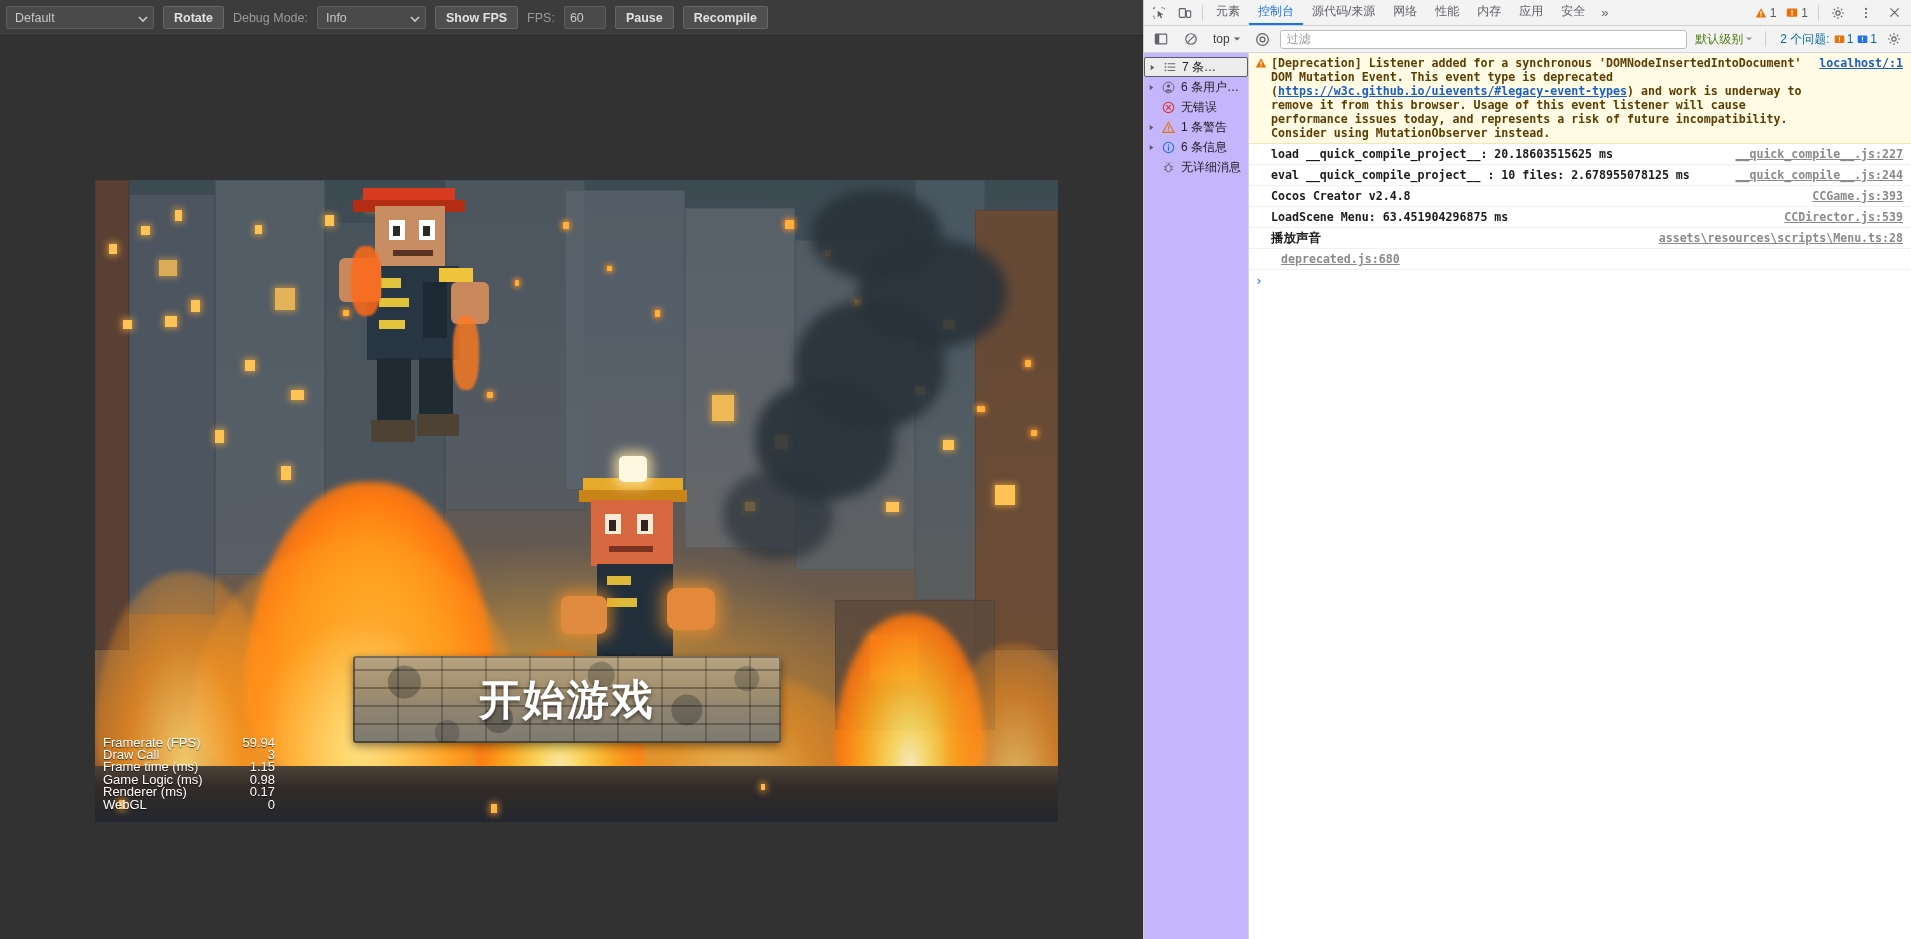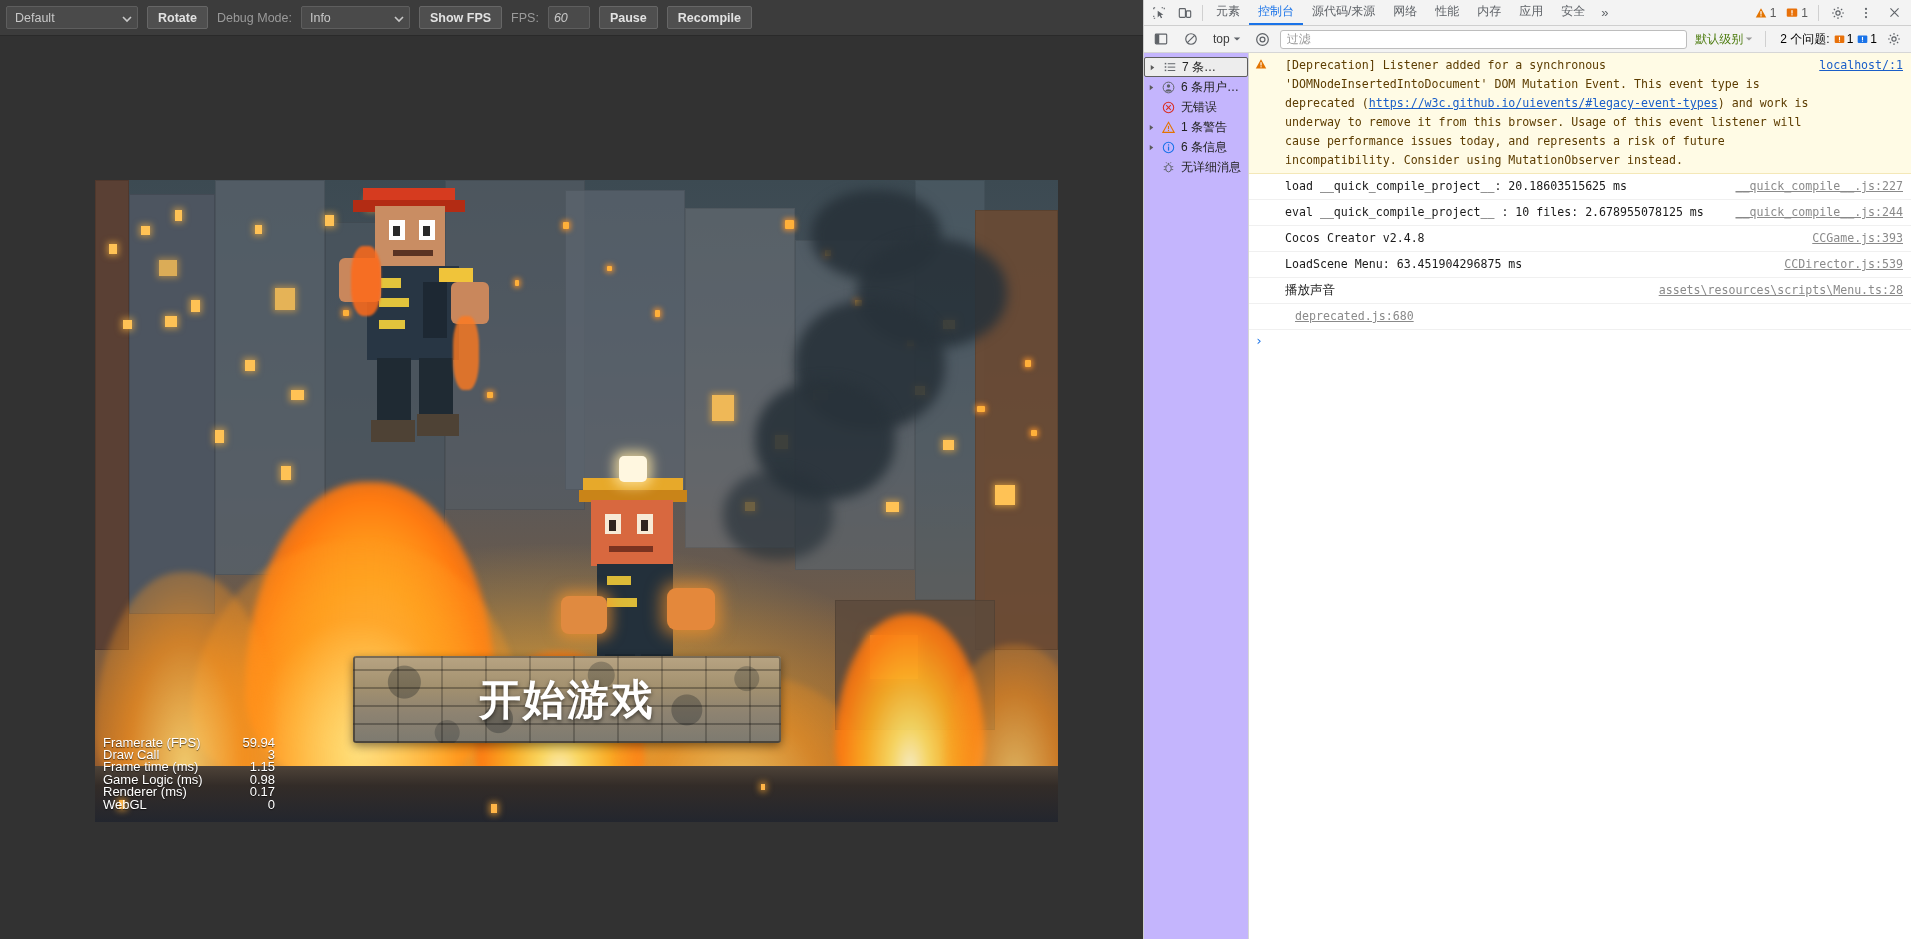--- a/index.html
+++ b/index.html
@@ -40,21 +40,21 @@
     border: 1px solid #5e5e5e;
     border-radius: 2px;
     color: #c8c8c8;
     font-size: 12.5px;
     display: flex;
     align-items: center;
     padding: 0 22px 0 8px;
     cursor: pointer;
     user-select: none;
   }
-  .sel.wide { width: 132px; }
+  .sel.wide { width: 148px; }
   .sel.mid  { width: 109px; }
   .sel .caret {
     position: absolute; right: 7px; top: 50%;
     width: 8px; height: 8px; margin-top: -4px;
   }
   .sel .caret svg { display: block; }
 
   .btn {
     height: 23px;
     background: #4f4f4f;
@@ -79,21 +79,20 @@
   .numinput {
     width: 42px; height: 23px;
     background: #4a4a4a;
     border: 1px solid #5e5e5e;
     border-radius: 2px;
     color: #c9c9c9;
     font-size: 12.5px;
     padding: 0 5px;
     font-family: "Liberation Sans", sans-serif;
     outline: none;
-    font-style: italic;
   }
 
   
   .canvas-wrap {
     position: absolute;
     left: 95px; top: 168px;
     width: 963px; height: 642px;
     overflow: hidden;
     background: #2c3540;
     margin-top: 12px;
@@ -272,21 +271,21 @@
     border-radius: 3px;
     background: #fff;
     font-size: 12px;
     padding: 0 6px;
     color: #333;
     outline: none;
     font-family: "Liberation Sans", sans-serif;
   }
   .filter-input::placeholder { color: #9a9a9a; }
   .level-select { display: flex; align-items: center; gap: 2px; font-size: 12px; color: #4d7c0f; padding: 0 4px; cursor: pointer; white-space: nowrap;}
-  .issues { font-size: 12px; color: #000000; display: flex; align-items: center; gap: 4px; white-space: nowrap; padding-left: 6px; }
+  .issues { font-size: 12px; color: #0369a1; display: flex; align-items: center; gap: 4px; white-space: nowrap; padding-left: 6px; }
   .issues .ic { display: inline-flex; align-items: center; gap: 2px; cursor: pointer;}
 
   .dt-body { flex: 1 1 auto; display: flex; min-height: 0; }
 
   .dt-sidebar {
     flex: 0 0 105px;
     border-right: 1px solid #d6d6d6;
     background: #c4b5fd;
     padding-top: 4px;
     overflow: hidden;
@@ -306,24 +305,25 @@
   .dt-console {
     flex: 1 1 auto;
     overflow: hidden;
     background: #fff;
     font-family: "DejaVu Sans Mono", monospace;
     font-size: 11.6px;
   }
   .msg {
     position: relative;
     border-bottom: 1px solid #f0f0f0;
-    padding: 3px 8px 3px 36px;
-    line-height: 19px;
+    padding: 3px 8px 3px 22px;
+    line-height: 14px;
     color: #1a1a1a;
     display: flex;
+    font-weight: bold;
   }
   .msg .body { flex: 1 1 auto; word-break: break-word; }
   .msg .src {
     flex: 0 0 auto;
     margin-left: 10px;
     color: #8a8a8a;
     text-decoration: underline;
     cursor: pointer;
     white-space: nowrap;
     align-self: flex-start;

